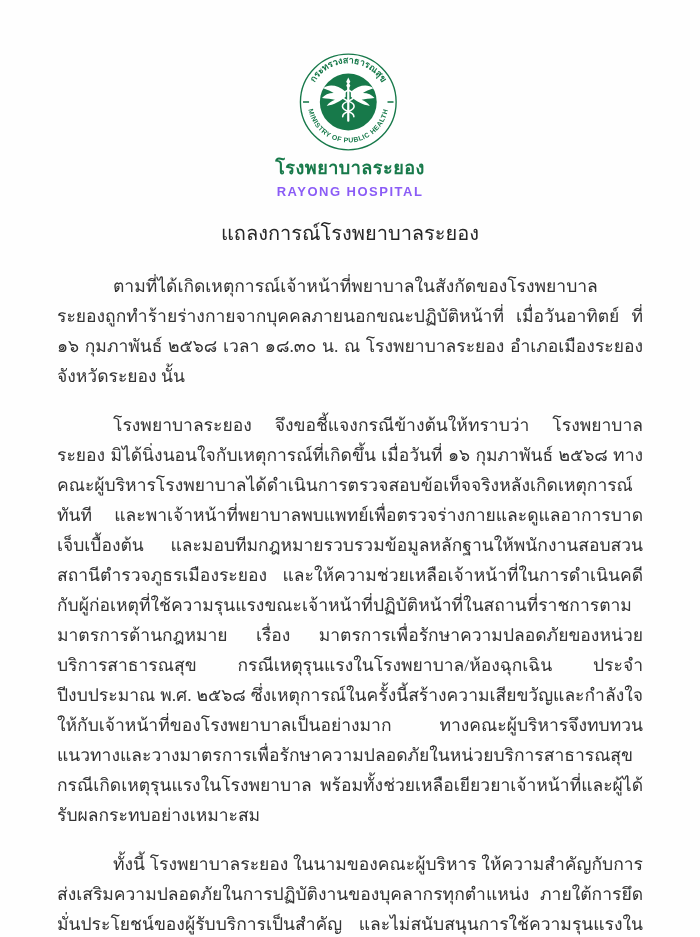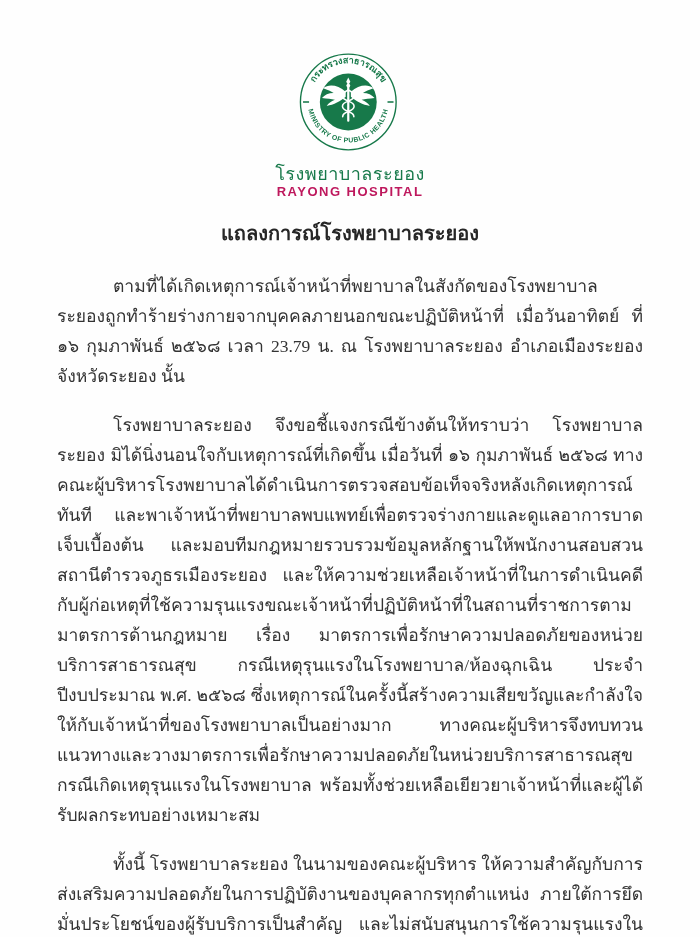--- a/index.html
+++ b/index.html
@@ -22,42 +22,42 @@
   
   .logo-wrap {
     text-align: center;
     line-height: 1;
   }
   .logo-wrap svg {
     display: block;
     margin: 0 auto;
   }
   .org-th {
-    margin-top: 13px;
+    margin-top: 7px;
     font-size: 18px;
-    font-weight: normal;
+    font-weight: bold;
     color: #17794a;
     letter-spacing: 0.5px;
   }
   .org-en {
-    margin-top: 2px;
+    margin-top: 8px;
     font-size: 13px;
     font-weight: bold;
-    color: #be185d;
+    color: #8b5cf6;
     letter-spacing: 1.5px;
     font-family: "Liberation Sans", "DejaVu Sans", sans-serif;
   }
   
   .title-block {
     margin-top: 20px;
     text-align: center;
   }
   .title-line {
     font-size: 20px;
-    font-weight: bold;
+    font-weight: normal;
     line-height: 31px;
     color: #262626;
     margin: 0;
   }
   
   .body-block {
     margin-top: 22px;
   }
   .body-block p {
     margin: 0 0 19px 0;
@@ -115,18 +115,18 @@
     </svg>
     <div class="org-th">โรงพยาบาลระยอง</div>
     <div class="org-en">RAYONG HOSPITAL</div>
   </div>
 
   <div class="title-block">
     <div class="title-line">แถลงการณ์โรงพยาบาลระยอง</div>
   </div>
 
   <div class="body-block">
-    <p>ตามที่ได้เกิดเหตุการณ์เจ้าหน้าที่พยาบาลในสังกัดของโรงพยาบาลระยองถูกทำร้ายร่างกายจากบุคคลภายนอกขณะปฏิบัติหน้าที่ เมื่อวันอาทิตย์ ที่ ๑๖ กุมภาพันธ์ ๒๕๖๘ เวลา 23.79 น. ณ โรงพยาบาลระยอง อำเภอเมืองระยอง จังหวัดระยอง นั้น</p>
+    <p>ตามที่ได้เกิดเหตุการณ์เจ้าหน้าที่พยาบาลในสังกัดของโรงพยาบาลระยองถูกทำร้ายร่างกายจากบุคคลภายนอกขณะปฏิบัติหน้าที่ เมื่อวันอาทิตย์ ที่ ๑๖ กุมภาพันธ์ ๒๕๖๘ เวลา ๑๘.๓๐ น. ณ โรงพยาบาลระยอง อำเภอเมืองระยอง จังหวัดระยอง นั้น</p>
     <p>โรงพยาบาลระยอง จึงขอชี้แจงกรณีข้างต้นให้ทราบว่า โรงพยาบาลระยอง มิได้นิ่งนอนใจกับเหตุการณ์ที่เกิดขึ้น เมื่อวันที่ ๑๖ กุมภาพันธ์ ๒๕๖๘ ทางคณะผู้บริหารโรงพยาบาลได้ดำเนินการตรวจสอบข้อเท็จจริงหลังเกิดเหตุการณ์ทันที และพาเจ้าหน้าที่พยาบาลพบแพทย์เพื่อตรวจร่างกายและดูแลอาการบาดเจ็บเบื้องต้น และมอบทีมกฎหมายรวบรวมข้อมูลหลักฐานให้พนักงานสอบสวนสถานีตำรวจภูธรเมืองระยอง และให้ความช่วยเหลือเจ้าหน้าที่ในการดำเนินคดีกับผู้ก่อเหตุที่ใช้ความรุนแรงขณะเจ้าหน้าที่ปฏิบัติหน้าที่ในสถานที่ราชการตามมาตรการด้านกฎหมาย เรื่อง มาตรการเพื่อรักษาความปลอดภัยของหน่วยบริการสาธารณสุข กรณีเหตุรุนแรงในโรงพยาบาล/ห้องฉุกเฉิน ประจำปีงบประมาณ พ.ศ. ๒๕๖๘ ซึ่งเหตุการณ์ในครั้งนี้สร้างความเสียขวัญและกำลังใจให้กับเจ้าหน้าที่ของโรงพยาบาลเป็นอย่างมาก ทางคณะผู้บริหารจึงทบทวนแนวทางและวางมาตรการเพื่อรักษาความปลอดภัยในหน่วยบริการสาธารณสุข กรณีเกิดเหตุรุนแรงในโรงพยาบาล พร้อมทั้งช่วยเหลือเยียวยาเจ้าหน้าที่และผู้ได้รับผลกระทบอย่างเหมาะสม</p>
     <p>ทั้งนี้ โรงพยาบาลระยอง ในนามของคณะผู้บริหาร ให้ความสำคัญกับการส่งเสริมความปลอดภัยในการปฏิบัติงานของบุคลากรทุกตำแหน่ง ภายใต้การยึดมั่นประโยชน์ของผู้รับบริการเป็นสำคัญ และไม่สนับสนุนการใช้ความรุนแรงในทุกรูปแบบและในทุกกรณี</p>
   </div>
 
 </div>
 
 </body></html>

